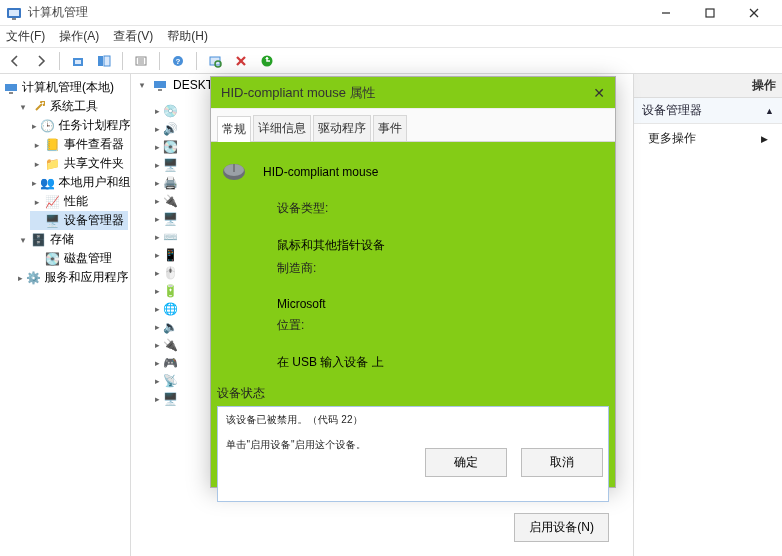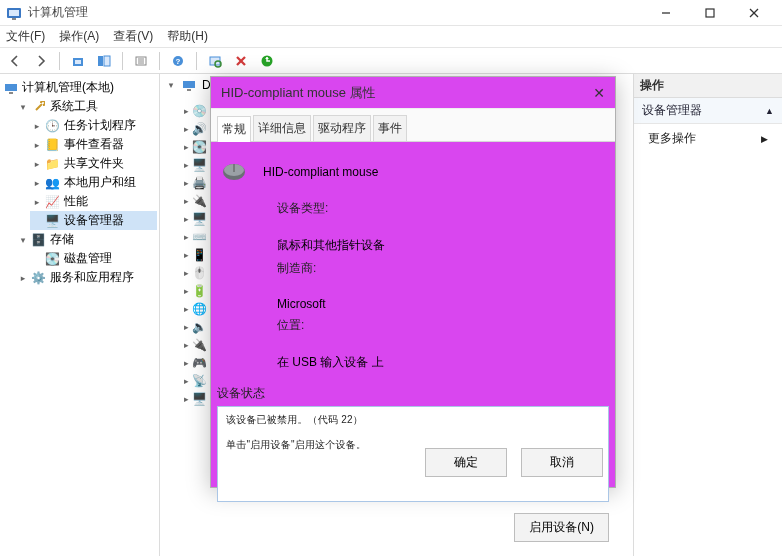--- a/index.html
+++ b/index.html
@@ -16,42 +16,42 @@
   .menubar { height:22px; display:flex; align-items:center; padding:0 6px; gap:14px; border-bottom:1px solid #e5e5e5; }
   .menubar span { color:#333; }
 
   
   .toolbar { height:26px; display:flex; align-items:center; padding:0 4px; gap:4px; border-bottom:1px solid #dcdcdc; }
   .tbtn { width:22px; height:22px; display:flex; align-items:center; justify-content:center; border-radius:2px; }
   .sep { width:1px; height:18px; background:#cfcfcf; margin:0 3px; }
 
   
   .main { display:flex; height:calc(100% - 74px); position:relative; }
-  .left { width:160px; border-right:1px solid #dcdcdc; padding:4px 2px; overflow:hidden; background:#fff; }
+  .left { width:131px; border-right:1px solid #dcdcdc; padding:4px 2px; overflow:hidden; background:#fff; }
   .center { flex:1; border-right:1px solid #dcdcdc; background:#fff; position:relative; overflow:hidden; }
-  .right { width:148px; background:#fff; }
+  .right { width:148px; background:#fff;text-align:right; }
   .pane-header { background:#f1f1f1; border-bottom:1px solid #dcdcdc; padding:3px 6px; font-weight:bold; color:#333; }
   .right .section-hl { background:#f4f8fc; padding:4px 8px; display:flex; justify-content:space-between; align-items:center; color:#223; border-bottom:1px solid #e6e6e6;}
   .right .item { padding:6px 14px; display:flex; justify-content:space-between; align-items:center; color:#222; }
 
   
   .tree { font-size:12px; user-select:none; }
   .node { display:flex; align-items:center; gap:4px; padding:1px 2px; white-space:nowrap; }
   .node.sel { background:#cfe3f7; }
   .children { padding-left:14px; }
   .exp { width:10px; height:10px; display:flex; align-items:center; justify-content:center; color:#666; font-size:9px; cursor:pointer;}
   .ic { width:14px; height:14px; display:flex; align-items:center; justify-content:center; }
 
   
   .dev-root { padding:4px 6px; display:flex; align-items:center; gap:6px; }
   .dev-list { position:absolute; left:24px; top:28px; width:26px; }
   .dev-list .row { height:18px; display:flex; align-items:center; gap:4px; }
 
   
-  .overlay { position:absolute; left:182px; top:0; width:406px; height:412px; background:#d946ef; border:1px solid #b0b0b0; box-shadow:0 4px 22px rgba(0,0,0,.25); z-index:20; }
+  .overlay { position:absolute; left:182px; top:0; width:406px; height:412px; background:#84cc16; border:1px solid #b0b0b0; box-shadow:0 4px 22px rgba(0,0,0,.25); z-index:20; }
   
   .overlay { left:210px; top:76px; }
   .dlg-title { height:32px; display:flex; align-items:center; padding:0 10px; font-size:13px; color:#333; border-bottom:1px solid #eee; }
   .dlg-title .x { margin-left:auto; font-family:Arial; font-size:14px; color:#333; cursor:pointer; }
   .tabs { display:flex; gap:2px; padding:6px 6px 0; border-bottom:1px solid #d7d7d7; background:#fafafa; }
   .tab { padding:4px 4px; font-size:12px; background:#f2f2f2; border:1px solid #d7d7d7; border-bottom:none; color:#333; }
   .tab.active { background:#fff; position:relative; top:1px; }
   .body { padding:10px 6px; }
   .dev-head { display:flex; align-items:center; gap:12px; margin:6px 0 14px; }
   .mouse-ic { width:34px; height:28px; }

